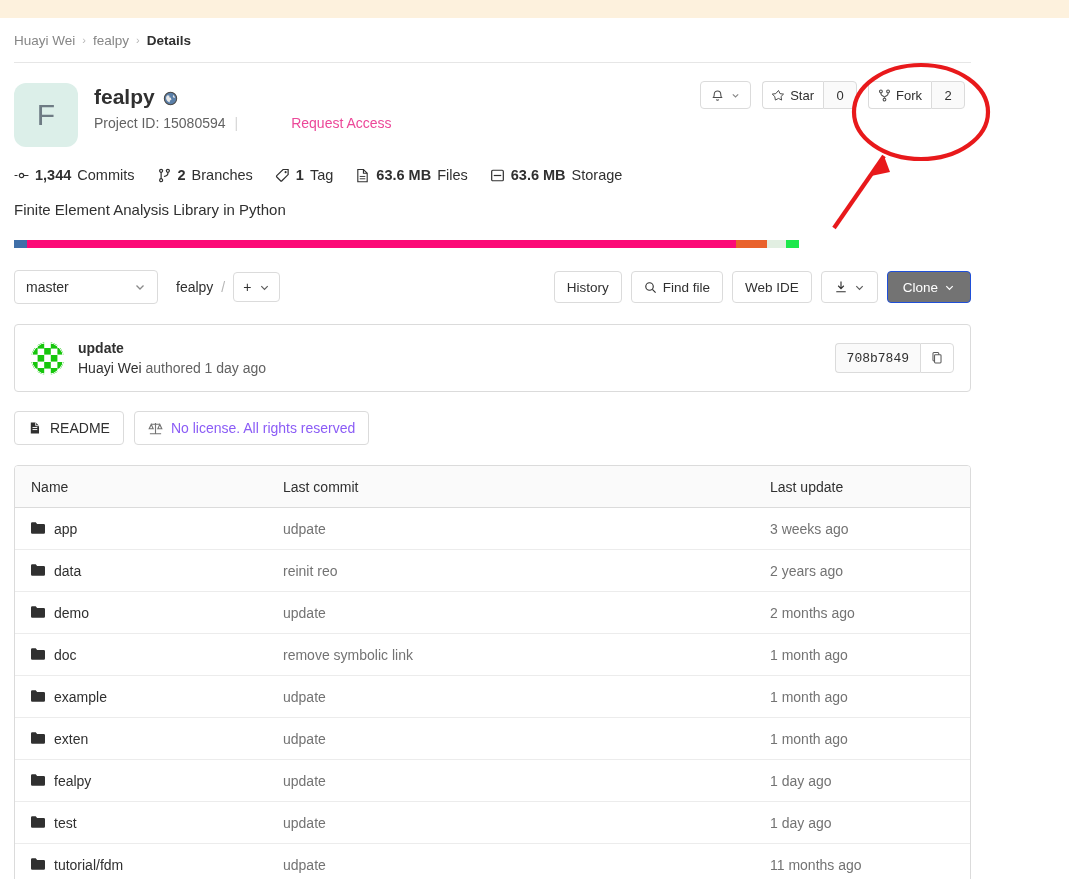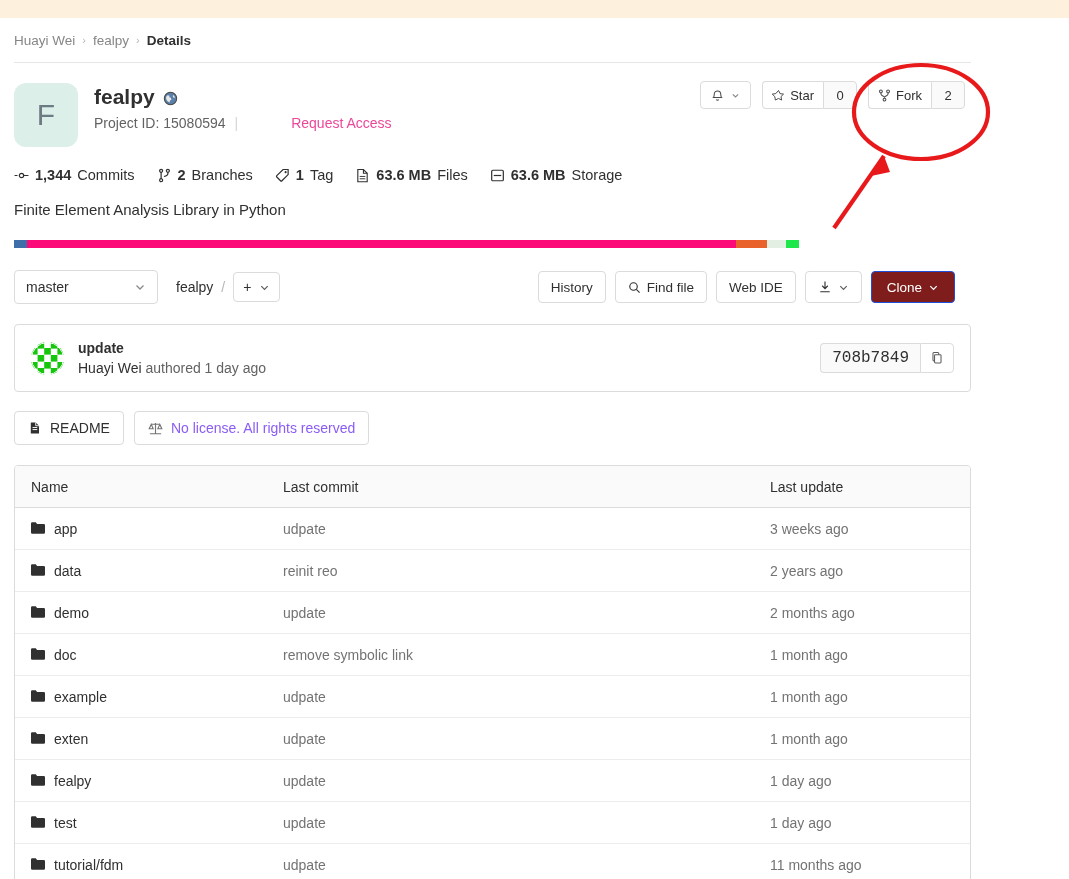--- a/index.html
+++ b/index.html
@@ -77,37 +77,37 @@
     width: 144px; height: 34px; border: 1px solid #dbdbdb; border-radius: 4px; background: #fff;
     display: flex; align-items: center; justify-content: space-between; padding: 0 11px;
     font-size: 14px; color: #303030; cursor: pointer;
   }
   .path-crumbs { display: flex; align-items: center; gap: 8px; margin-left: 18px; font-size: 14px; color: #303030; }
   .path-crumbs .slash { color: #b6b6b6; }
   .plus-btn {
     border: 1px solid #dbdbdb; border-radius: 4px; background: #fff; height: 30px;
     display: inline-flex; align-items: center; gap: 8px; padding: 0 9px; cursor: pointer; font-size: 14px;
   }
-  .toolbar-right { position: absolute; right: 16px; display: flex; align-items: center; gap: 9px; }
+  .toolbar-right { position: absolute; right: 0; display: flex; align-items: center; gap: 9px; }
   .btn-lg { height: 32px; padding: 0 12px; font-size: 13.5px; display: inline-flex; align-items: center; gap: 6px; }
-  .btn-primary { background: #7f1d1d; border-color: #1f4fd8; color: #fff; }
+  .btn-primary { background: #737373; border-color: #1f4fd8; color: #fff; }
 
   
   .card { border: 1px solid #dbdbdb; border-radius: 4px; background: #fff; margin-top: 20px; }
   .commit-card { display: flex; align-items: center; padding: 14px 16px; position: relative; min-height: 68px; }
   .identicon { width: 33px; height: 33px; border-radius: 50%; flex: 0 0 auto; overflow: hidden; }
   .commit-text { margin-left: 14px; }
   .commit-title { font-size: 14px; font-weight: bold; color: #303030; }
   .commit-byline { font-size: 14px; color: #626262; margin-top: 4px; }
   .commit-byline .author { color: #303030; }
   .sha-group { position: absolute; right: 16px; display: flex; }
   .sha {
     border: 1px solid #dbdbdb; border-right: none; border-radius: 4px 0 0 4px; background: #fafafa;
     height: 30px; display: flex; align-items: center; padding: 0 11px;
-    font-family: "Liberation Mono", monospace; font-size: 16px; color: #303030;
+    font-family: "Liberation Mono", monospace; font-size: 13px; color: #303030;
   }
   .sha-copy {
     border: 1px solid #dbdbdb; border-radius: 0 4px 4px 0; background: #fff;
     height: 30px; width: 34px; display: flex; align-items: center; justify-content: center; cursor: pointer;
   }
 
   
   .readme-row { display: flex; gap: 10px; margin-top: 19px; }
   .chip {
     border: 1px solid #dbdbdb; border-radius: 4px; background: #fff; height: 34px;

